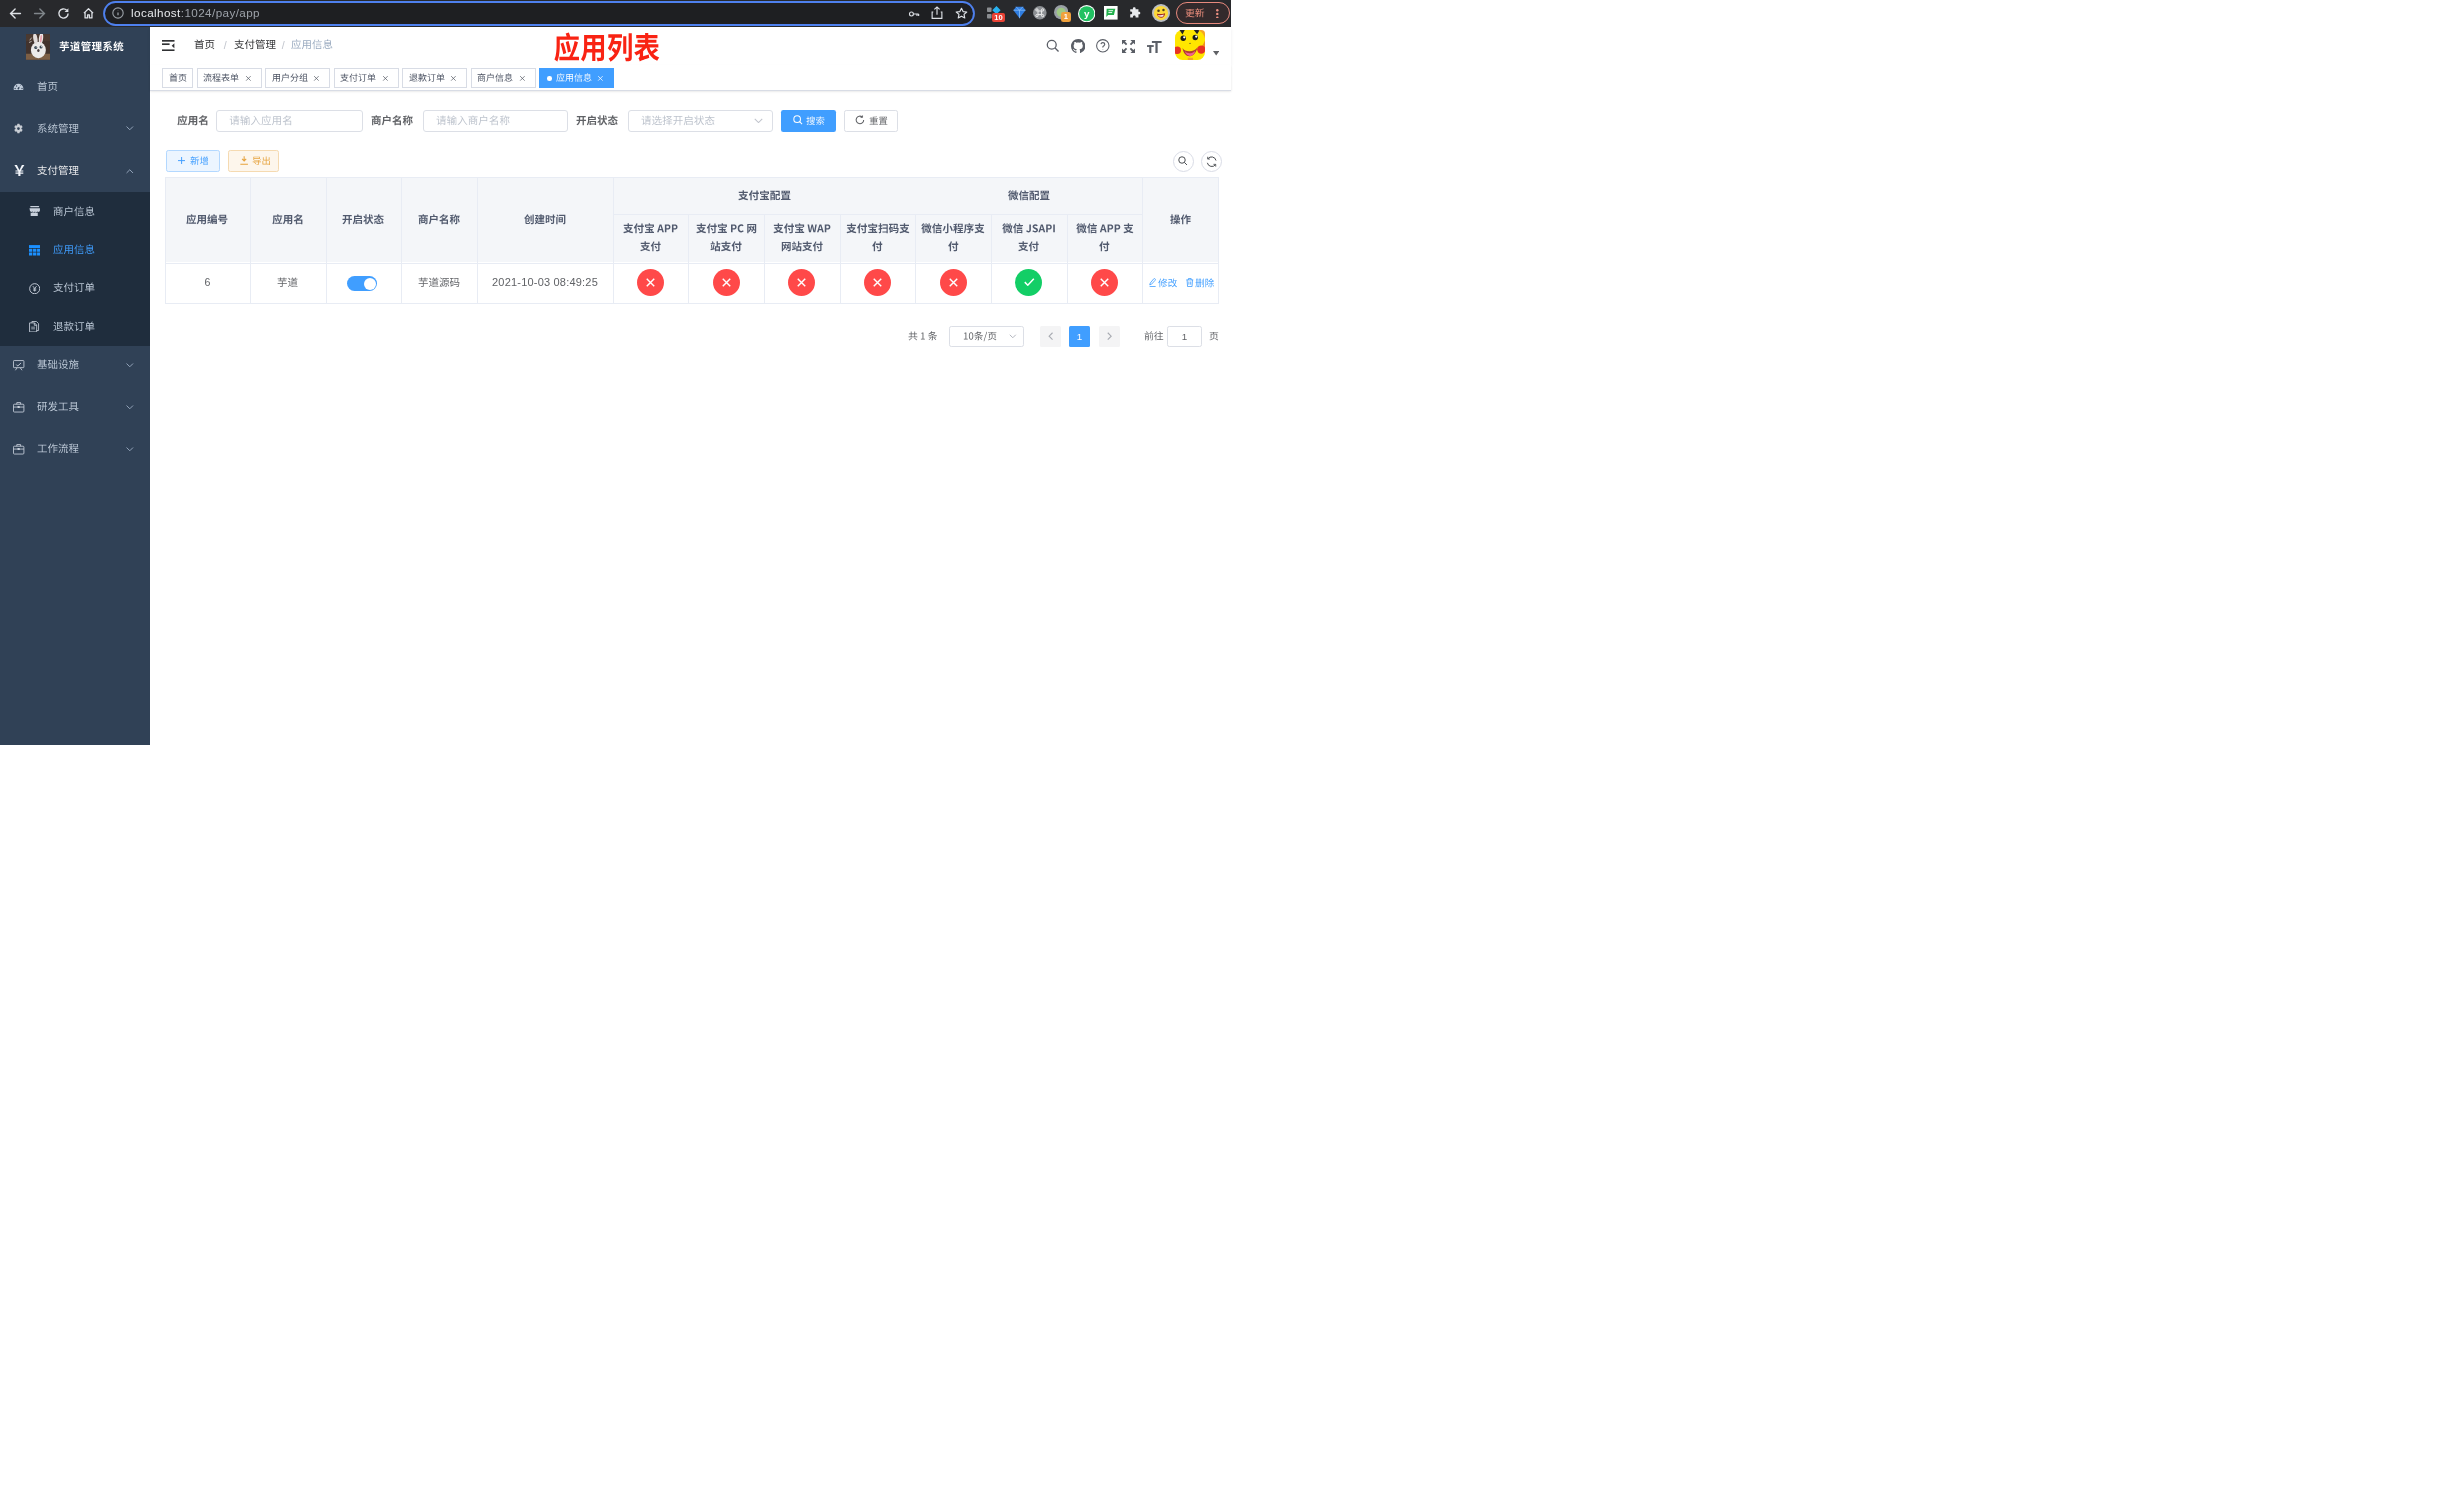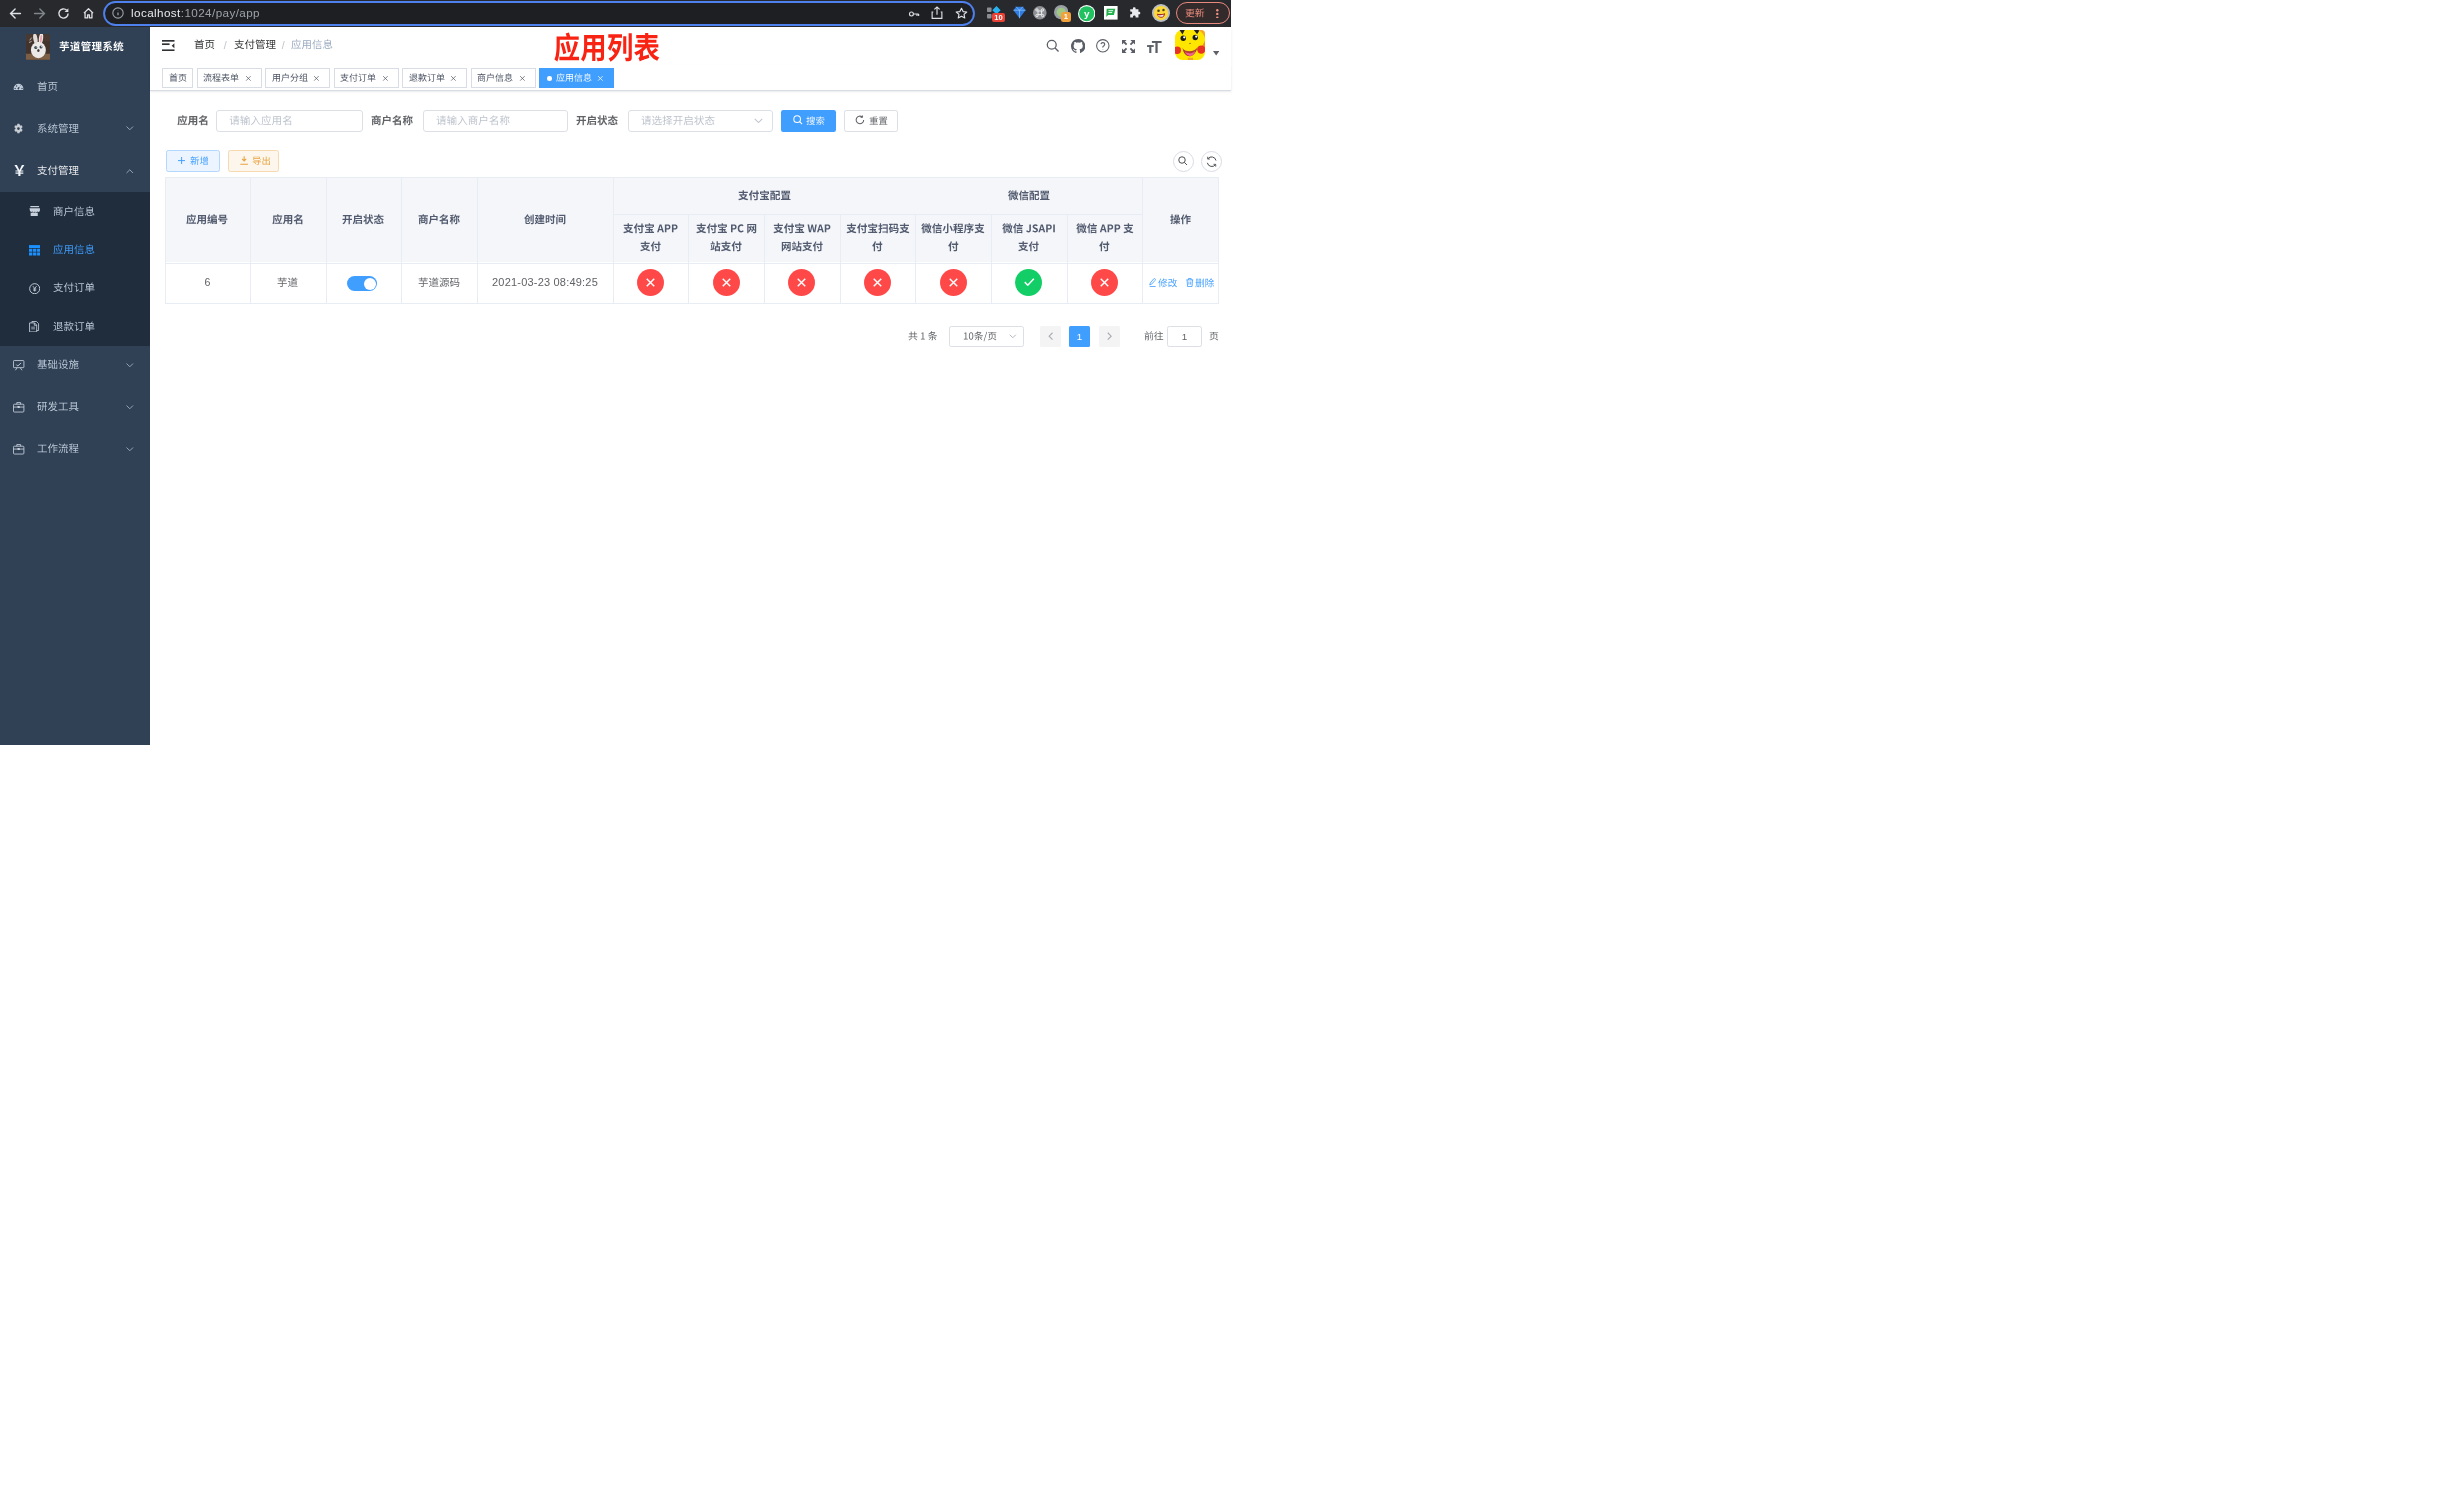--- a/index.html
+++ b/index.html
@@ -695,21 +695,21 @@
   </div>
 <div class="a" style="left:347px;top:276px;width:30px;height:15px;background:#409eff;border-radius:7.6px"></div>
 <div class="a" style="left:364px;top:278px;width:12px;height:12px;background:#fff;border-radius:50%"></div>
 <div class="a" style="left:418px;top:277px">
     <svg class="z" style="width:42px;height:10.6px;overflow:visible" viewBox="0 0 56.0 14">
       <g transform="translate(0,12.3) scale(0.014000,-0.014000)">
         <path fill="#606266" d="M628 840V737H367V840H294V737H64V668H294V570H367V668H628V570H703V668H937V737H703V840ZM57 314V243H467V20C467 3 461 -2 441 -2C421 -3 350 -3 275 -1C288 -21 301 -54 305 -76C398 -76 459 -75 494 -63C530 -51 543 -29 543 19V243H944V314H543V468H873V539H135V468H467V314Z M1064 765C1117 714 1180 642 1207 596L1269 638C1239 684 1175 753 1122 801ZM1455 368H1790V284H1455ZM1455 231H1790V147H1455ZM1455 504H1790V421H1455ZM1384 561V89H1863V561H1624C1635 586 1647 616 1659 645H1947V708H1760C1784 741 1809 781 1833 818L1759 840C1743 801 1711 747 1684 708H1497L1549 732C1537 763 1505 811 1476 844L1414 817C1440 784 1468 739 1481 708H1311V645H1576C1570 618 1561 587 1553 561ZM1262 483H1051V413H1190V102C1145 86 1094 44 1042 -7L1089 -68C1140 -6 1191 47 1227 47C1250 47 1281 17 1324 -7C1393 -46 1479 -57 1597 -57C1693 -57 1869 -51 1941 -46C1942 -25 1954 9 1962 27C1865 17 1716 10 1599 10C1490 10 1404 17 1340 52C1305 72 1282 90 1262 100Z M2537 407H2843V319H2537ZM2537 549H2843V463H2537ZM2505 205C2475 138 2431 68 2385 19C2402 9 2431 -9 2445 -20C2489 32 2539 113 2572 186ZM2788 188C2828 124 2876 40 2898 -10L2967 21C2943 69 2893 152 2853 213ZM2087 777C2142 742 2217 693 2254 662L2299 722C2260 751 2185 797 2131 829ZM2038 507C2094 476 2169 428 2207 400L2251 460C2212 488 2136 531 2081 560ZM2059 -24 2126 -66C2174 28 2230 152 2271 258L2211 300C2166 186 2103 54 2059 -24ZM2338 791V517C2338 352 2327 125 2214 -36C2231 -44 2263 -63 2276 -76C2395 92 2411 342 2411 517V723H2951V791ZM2650 709C2644 680 2632 639 2621 607H2469V261H2649V0C2649 -11 2645 -15 2633 -16C2620 -16 2576 -16 2529 -15C2538 -34 2547 -61 2550 -79C2616 -80 2660 -80 2687 -69C2714 -58 2721 -39 2721 -2V261H2913V607H2694C2707 633 2720 663 2733 692Z M3410 205V137H3792V205ZM3491 650C3484 551 3471 417 3458 337H3478L3863 336C3844 117 3822 28 3796 2C3786 -8 3776 -10 3758 -9C3740 -9 3695 -9 3647 -4C3659 -23 3666 -52 3668 -73C3716 -76 3762 -76 3788 -74C3818 -72 3837 -65 3856 -43C3892 -7 3915 98 3938 368C3939 379 3940 401 3940 401H3816C3832 525 3848 675 3856 779L3803 785L3791 781H3443V712H3778C3770 624 3757 502 3745 401H3537C3546 475 3556 569 3561 645ZM3051 787V718H3173C3145 565 3100 423 3029 328C3041 308 3058 266 3063 247C3082 272 3100 299 3116 329V-34H3181V46H3365V479H3182C3208 554 3229 635 3245 718H3394V787ZM3181 411H3299V113H3181Z"></path>
       </g>
     </svg>
   </div>
-<div class="a" style="left:477px;top:276px;width:136px;text-align:center;font-size:11px;color:#606266;letter-spacing:0.2px">2021-03-23 08:49:25</div>
+<div class="a" style="left:477px;top:276px;width:136px;text-align:center;font-size:11px;color:#606266;letter-spacing:0.2px">2021-10-03 08:49:25</div>
 <div class="a" style="left:637px;top:269px;width:27px;height:27px;border-radius:50%;background:#ff4949"></div>
 <svg class="a" style="left:646px;top:278px" width="9" height="9" viewBox="0 0 12 12" stroke="#fff" stroke-width="1.9">
     <path d="M1 1l10 10M11 1 1 11"></path>
   </svg>
 <div class="a" style="left:713px;top:269px;width:27px;height:27px;border-radius:50%;background:#ff4949"></div>
 <svg class="a" style="left:722px;top:278px" width="9" height="9" viewBox="0 0 12 12" stroke="#fff" stroke-width="1.9">
     <path d="M1 1l10 10M11 1 1 11"></path>
   </svg>
 <div class="a" style="left:788px;top:269px;width:27px;height:27px;border-radius:50%;background:#ff4949"></div>
 <svg class="a" style="left:797px;top:278px" width="9" height="9" viewBox="0 0 12 12" stroke="#fff" stroke-width="1.9">

